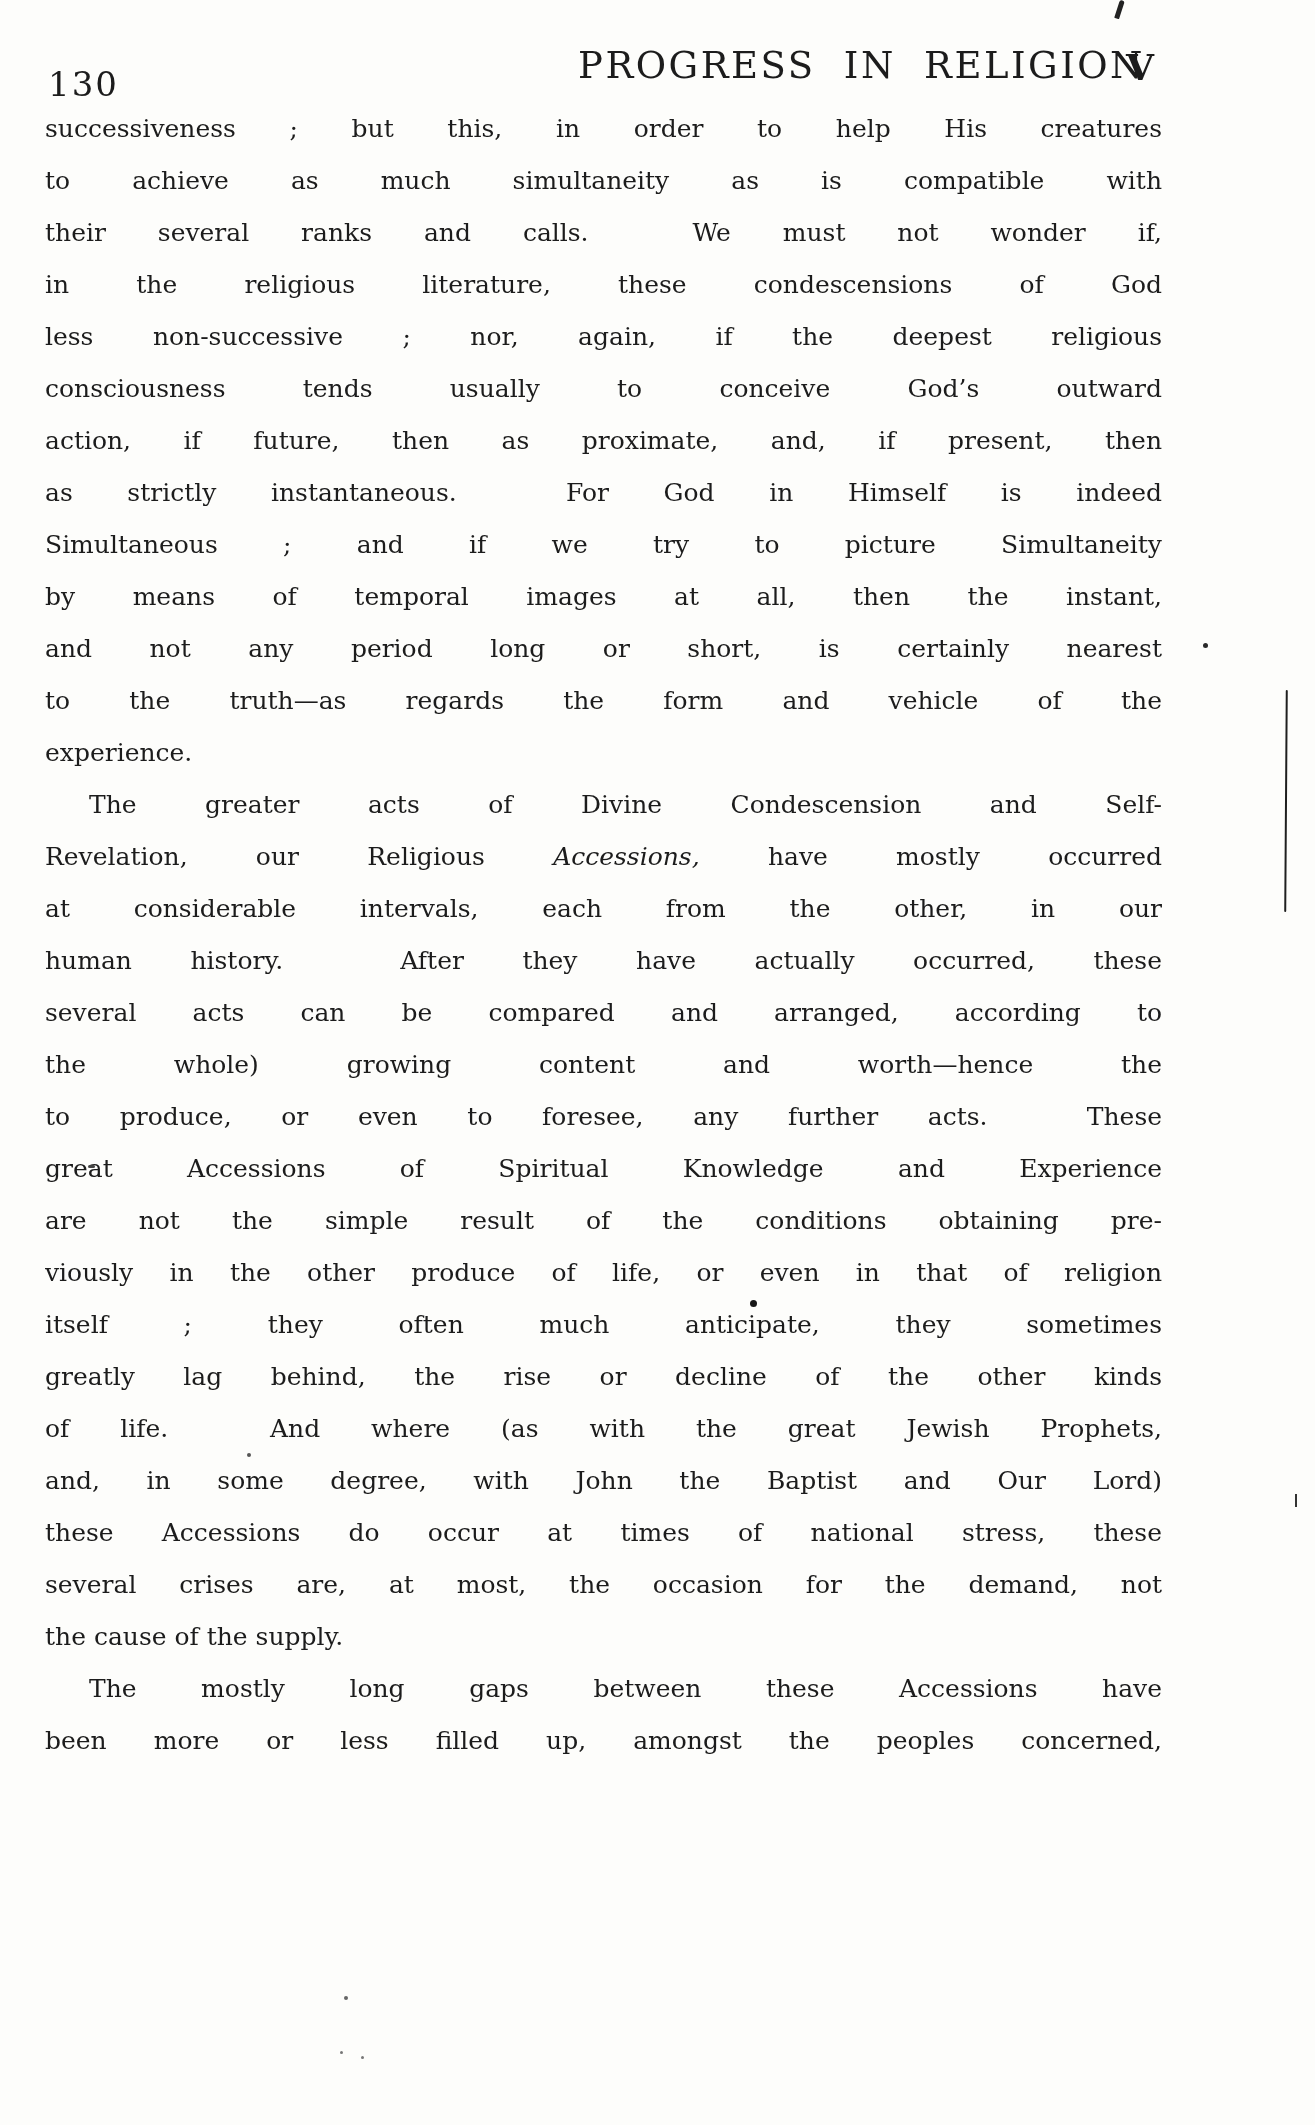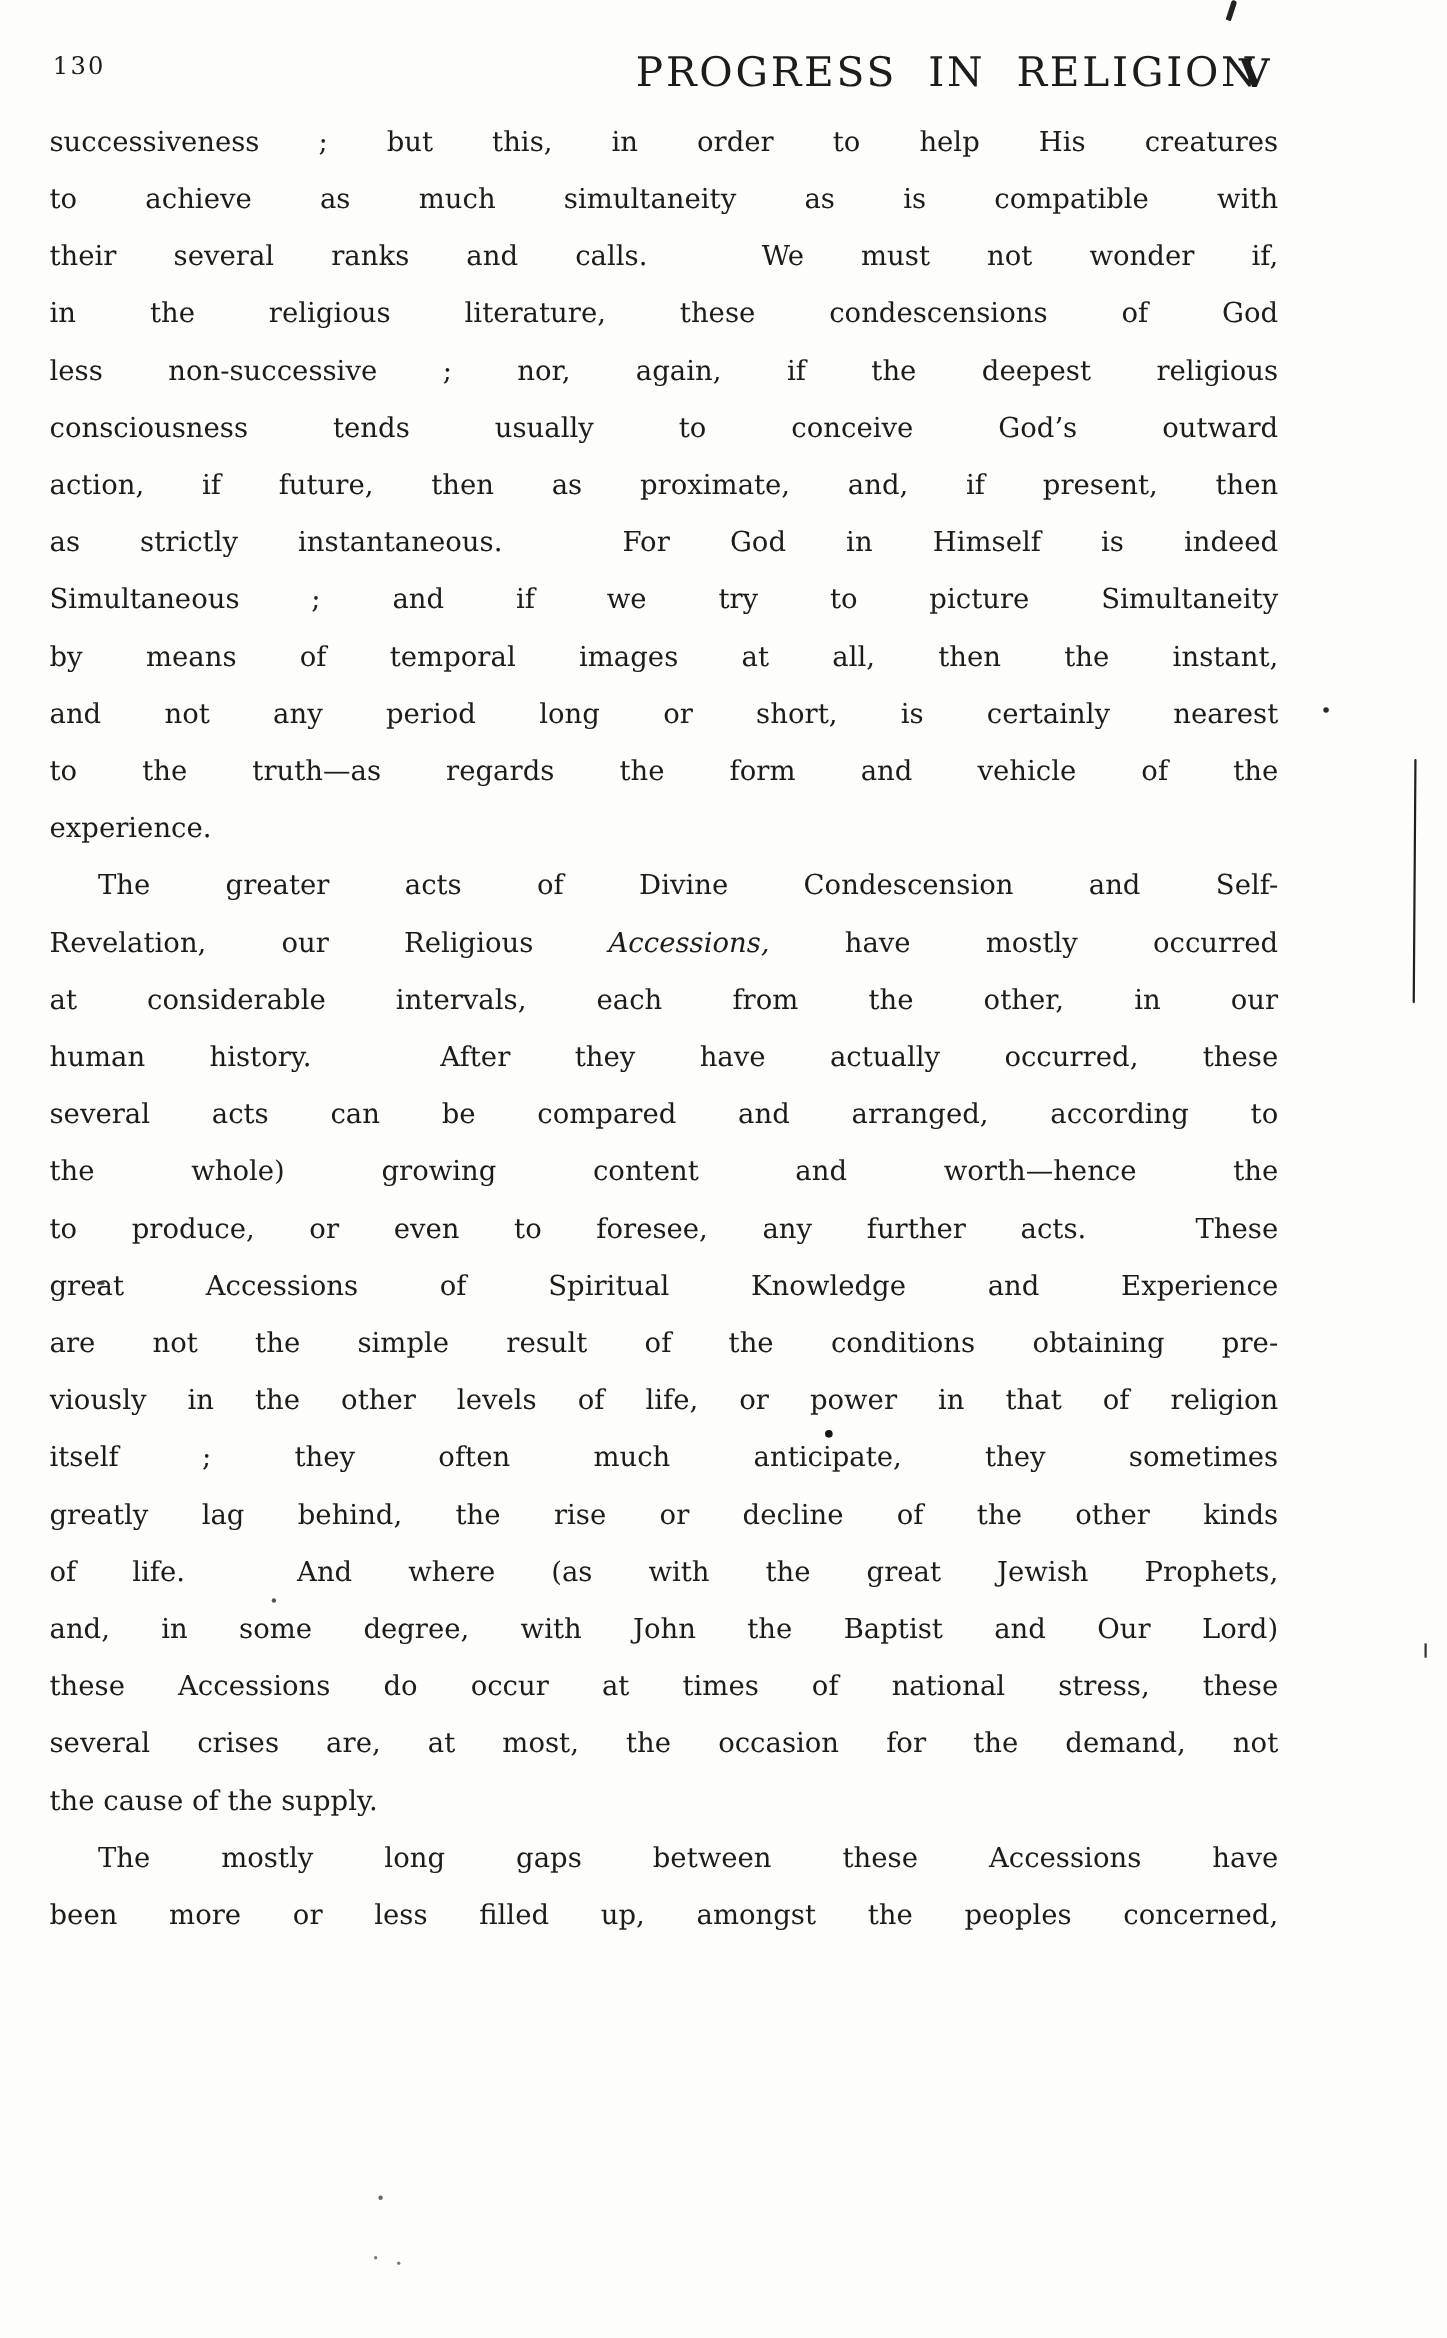--- a/index.html
+++ b/index.html
@@ -23,22 +23,22 @@
   .header {
     position: absolute;
     left: 45px;
     top: 44px;
     width: 1117px;
     height: 44px;
   }
   .page-number {
     position: absolute;
     left: 3px;
-    top: 4px;
-    font-size: 22px;
+    top: 20px;
+    font-size: 34px;
     letter-spacing: 2px;
   }
   .running-title {
     position: absolute;
     left: 0;
     right: 17px;
     top: 0;
     text-align: right;
     font-size: 37px;
     letter-spacing: 2.5px;
@@ -130,21 +130,21 @@
       <div class="para">
         <div class="line indent"><span>The greater acts of Divine Condescension and Self-</span></div>
         <div class="line"><span>Revelation, our Religious </span><i>Accessions,</i><span> have mostly occurred</span></div>
         <div class="line"><span>at considerable intervals, each from the other, in our</span></div>
         <div class="line"><span>human history.&nbsp; After they have actually occurred, these</span></div>
         <div class="line"><span>several acts can be compared and arranged, according to</span></div>
         <div class="line"><span>the whole) growing content and worth—hence the</span></div>
         <div class="line"><span>to produce, or even to foresee, any further acts.&nbsp; These</span></div>
         <div class="line"><span>great Accessions of Spiritual Knowledge and Experience</span></div>
         <div class="line"><span>are not the simple result of the conditions obtaining pre-</span></div>
-        <div class="line"><span>viously in the other levels of life, or power in that of religion</span></div>
+        <div class="line"><span>viously in the other produce of life, or even in that of religion</span></div>
         <div class="line"><span>itself ; they often much anticipate, they sometimes</span></div>
         <div class="line"><span>greatly lag behind, the rise or decline of the other kinds</span></div>
         <div class="line"><span>of life.&nbsp; And where (as with the great Jewish Prophets,</span></div>
         <div class="line"><span>and, in some degree, with John the Baptist and Our Lord)</span></div>
         <div class="line"><span>these Accessions do occur at times of national stress, these</span></div>
         <div class="line"><span>several crises are, at most, the occasion for the demand, not</span></div>
         <div class="line last"><span>the cause of the supply.</span></div>
       </div>
       <div class="para">
         <div class="line indent"><span>The mostly long gaps between these Accessions have</span></div>

